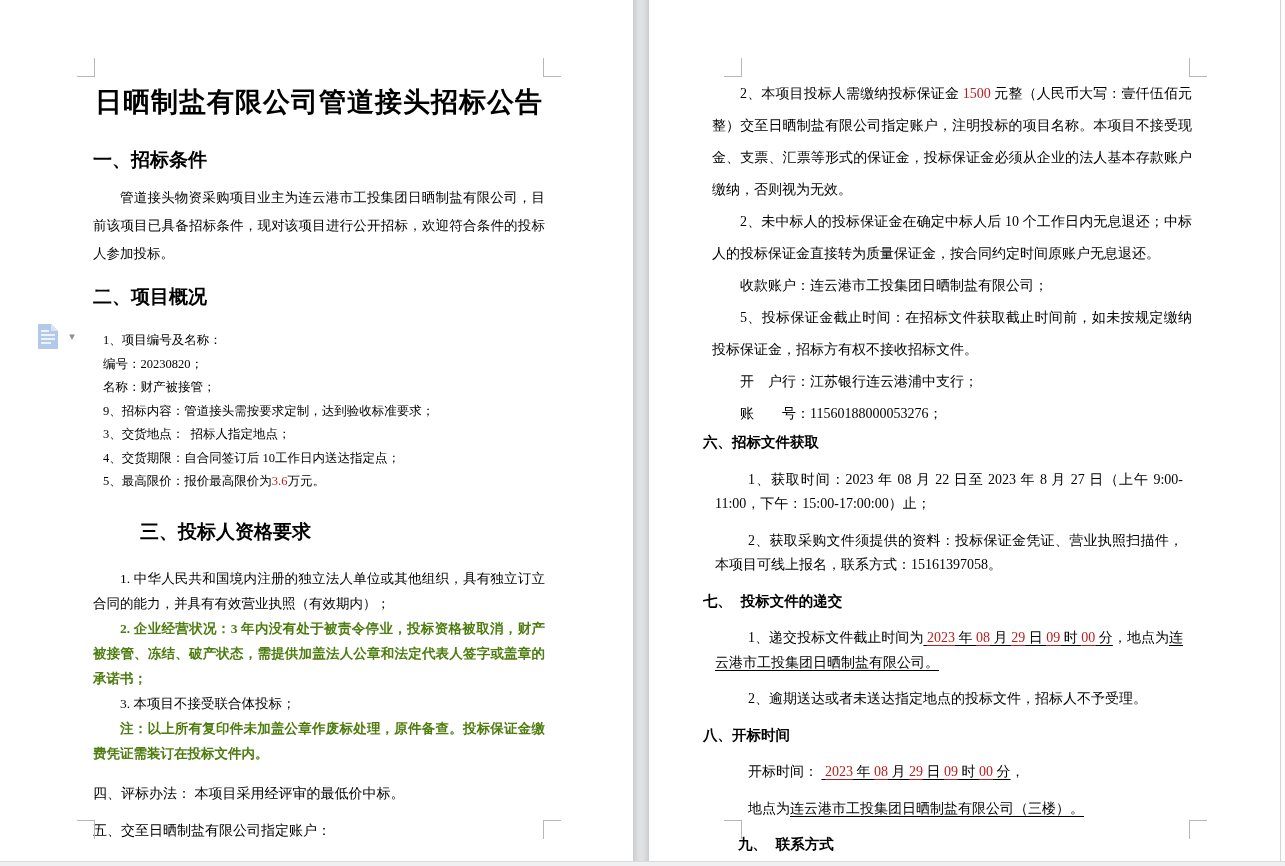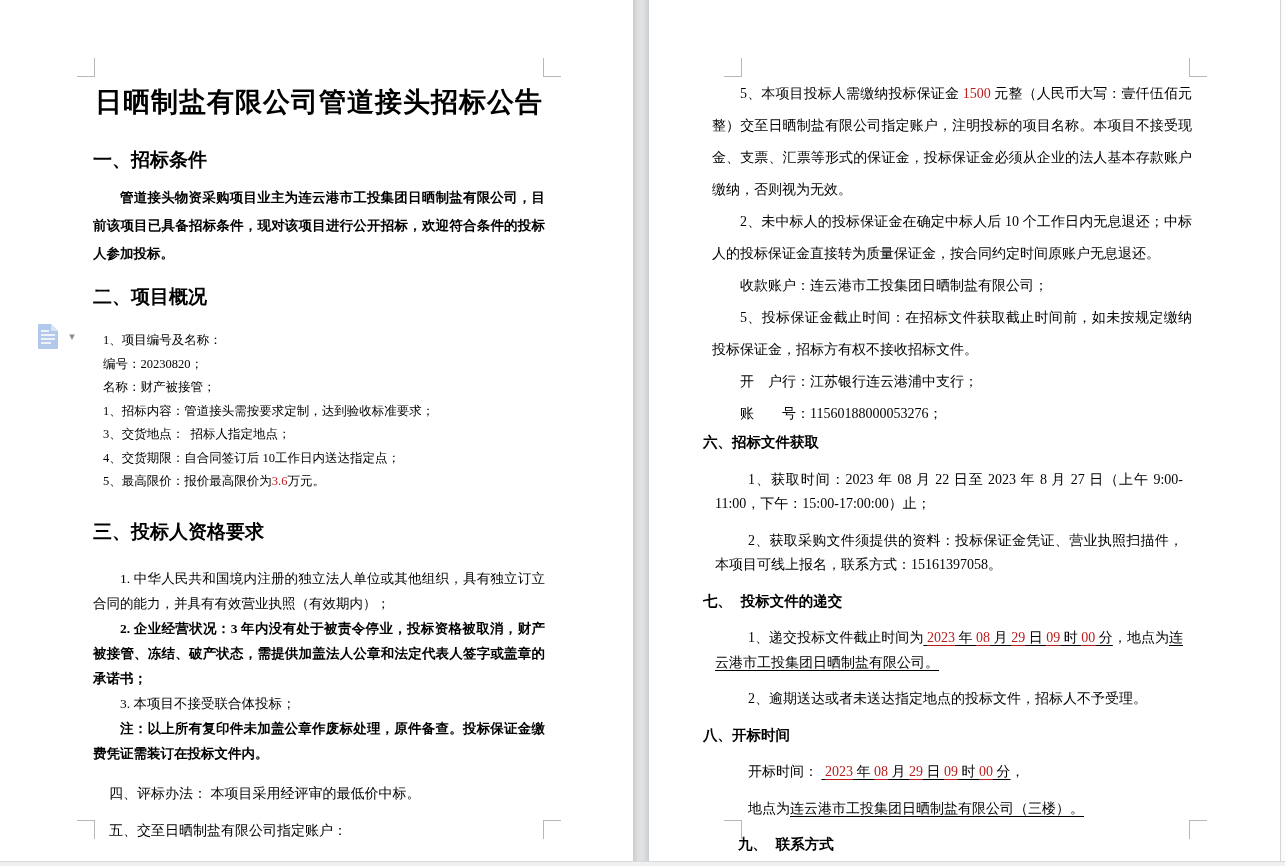--- a/index.html
+++ b/index.html
@@ -38,28 +38,28 @@
   .p1-tl { left:77px;  top:58px; }  .p1-tr { left:543px; top:58px; }
   .p1-bl { left:77px;  top:820px; } .p1-br { left:543px; top:820px; }
   .p2-tl { left:724px; top:58px; }  .p2-tr { left:1189px; top:58px; }
   .p2-bl { left:724px; top:820px; } .p2-br { left:1189px; top:820px; }
 
   
   .content-1 { padding:84px 88px 0 93px; }
   .doc-title { margin:0; font-size:27px; font-weight:bold; line-height:36px; text-align:center; letter-spacing:1px; }
   .h-big { margin:28px 0 0 0; font-size:19px; font-weight:bold; line-height:24px; }
   .h-big.h2 { margin-top:17px; }
-  .h-big.h3 { margin-top:26px; }
-  .lead { margin:12px 0 16px 0; font-size:13.5px; line-height:28px; text-indent:2em; text-align:justify; white-space:pre-wrap;font-weight:bold; }
+  .h-big.h3 { margin-top:26px;margin-left:47px; }
+  .lead { margin:12px 0 16px 0; font-size:13.5px; line-height:28px; text-indent:2em; text-align:justify; white-space:pre-wrap; }
   .items { margin:20px 0 0 10px; }
   .item { margin:0; font-size:12.5px; line-height:23.5px; white-space:pre-wrap; }
   .quals { margin-top:22px; }
   .q { margin:0; font-size:13.5px; line-height:25px; text-indent:2em; text-align:justify; white-space:pre-wrap; }
-  .redbold { color:#000000; font-weight:bold; }
-  .h-plain { margin:18px 0 0 16px; font-size:14px; line-height:20px; white-space:pre-wrap; }
+  .redbold { color:#4d7c0f; font-weight:bold; }
+  .h-plain { margin:18px 0 0 0; font-size:14px; line-height:20px; white-space:pre-wrap; }
   .h-plain.last { margin-top:17px; }
 
   
   .block-a { margin:78px 0 0 63px; width:480px; font-size:14px; }
   .pa { margin:0; line-height:32px; text-indent:2em; text-align:justify; white-space:pre-wrap; }
   .block-b { margin:0 0 0 54px; width:492px; font-size:14px; }
   .hb { margin:1px 0 0 0; font-size:14.5px; font-weight:bold; line-height:24.5px; white-space:pre-wrap;font-family:Liberation Mono, monospace; }
   .hb.h9 { margin-top:9px; text-indent:35px; }
   .pb { margin:12px; line-height:24.5px; text-indent:33px; text-align:justify; white-space:pre-wrap; }
   .pb.e1 { margin-top:14px; text-indent:64px; }
@@ -86,21 +86,21 @@
       <h1 class="doc-title">日晒制盐有限公司管道接头招标公告</h1>
 
       <h2 class="h-big h1">一、招标条件</h2>
       <p class="lead">管道接头物资采购项目业主为连云港市工投集团日晒制盐有限公司，目前该项目已具备招标条件，现对该项目进行公开招标，欢迎符合条件的投标人参加投标。</p>
 
       <h2 class="h-big h2">二、项目概况</h2>
       <div class="items">
         <p class="item">1、项目编号及名称：</p>
         <p class="item">编号：20230820；</p>
         <p class="item">名称：财产被接管；</p>
-        <p class="item">1、招标内容：管道接头需按要求定制，达到验收标准要求；</p>
+        <p class="item">9、招标内容：管道接头需按要求定制，达到验收标准要求；</p>
         <p class="item">3、交货地点：  招标人指定地点；</p>
         <p class="item">4、交货期限：自合同签订后 10工作日内送达指定点；</p>
         <p class="item"><span>5、最高限价：报价最高限价为</span><span class="red">3.6</span><span>万元。</span></p>
       </div>
 
       <h2 class="h-big h3">三、投标人资格要求</h2>
       <div class="quals">
         <p class="q">1. 中华人民共和国境内注册的独立法人单位或其他组织，具有独立订立合同的能力，并具有有效营业执照（有效期内）；</p>
         <p class="q redbold">2. 企业经营状况：3 年内没有处于被责令停业，投标资格被取消，财产被接管、冻结、破产状态，需提供加盖法人公章和法定代表人签字或盖章的承诺书；</p>
         <p class="q">3. 本项目不接受联合体投标；</p>
@@ -114,21 +114,21 @@
     <div class="crop tl p1-tl"></div>
     <div class="crop tr p1-tr"></div>
     <div class="crop bl p1-bl"></div>
     <div class="crop br p1-br"></div>
   </div>
 
   <div class="page-gap"></div>
 
   <div class="page page-2">
     <div class="block-a">
-      <p class="pa"><span>5、本项目投标人需缴纳投标保证金 </span><span class="red">1500</span><span> 元整（人民币大写：壹仟伍佰元整）交至日晒制盐有限公司指定账户，注明投标的项目名称。本项目不接受现金、支票、汇票等形式的保证金，投标保证金必须从企业的法人基本存款账户缴纳，否则视为无效。</span></p>
+      <p class="pa"><span>2、本项目投标人需缴纳投标保证金 </span><span class="red">1500</span><span> 元整（人民币大写：壹仟伍佰元整）交至日晒制盐有限公司指定账户，注明投标的项目名称。本项目不接受现金、支票、汇票等形式的保证金，投标保证金必须从企业的法人基本存款账户缴纳，否则视为无效。</span></p>
       <p class="pa">2、未中标人的投标保证金在确定中标人后 10 个工作日内无息退还；中标人的投标保证金直接转为质量保证金，按合同约定时间原账户无息退还。</p>
       <p class="pa">收款账户：连云港市工投集团日晒制盐有限公司；</p>
       <p class="pa">5、投标保证金截止时间：在招标文件获取截止时间前，如未按规定缴纳投标保证金，招标方有权不接收招标文件。</p>
       <p class="pa">开　户行：江苏银行连云港浦中支行；</p>
       <p class="pa">账　　号：11560188000053276；</p>
     </div>
 
     <div class="block-b">
       <p class="hb">六、招标文件获取</p>
       <p class="pb">1、获取时间：2023 年 08 月 22 日至 2023 年 8 月 27 日（上午 9:00-11:00，下午：15:00-17:00:00）止；</p>

